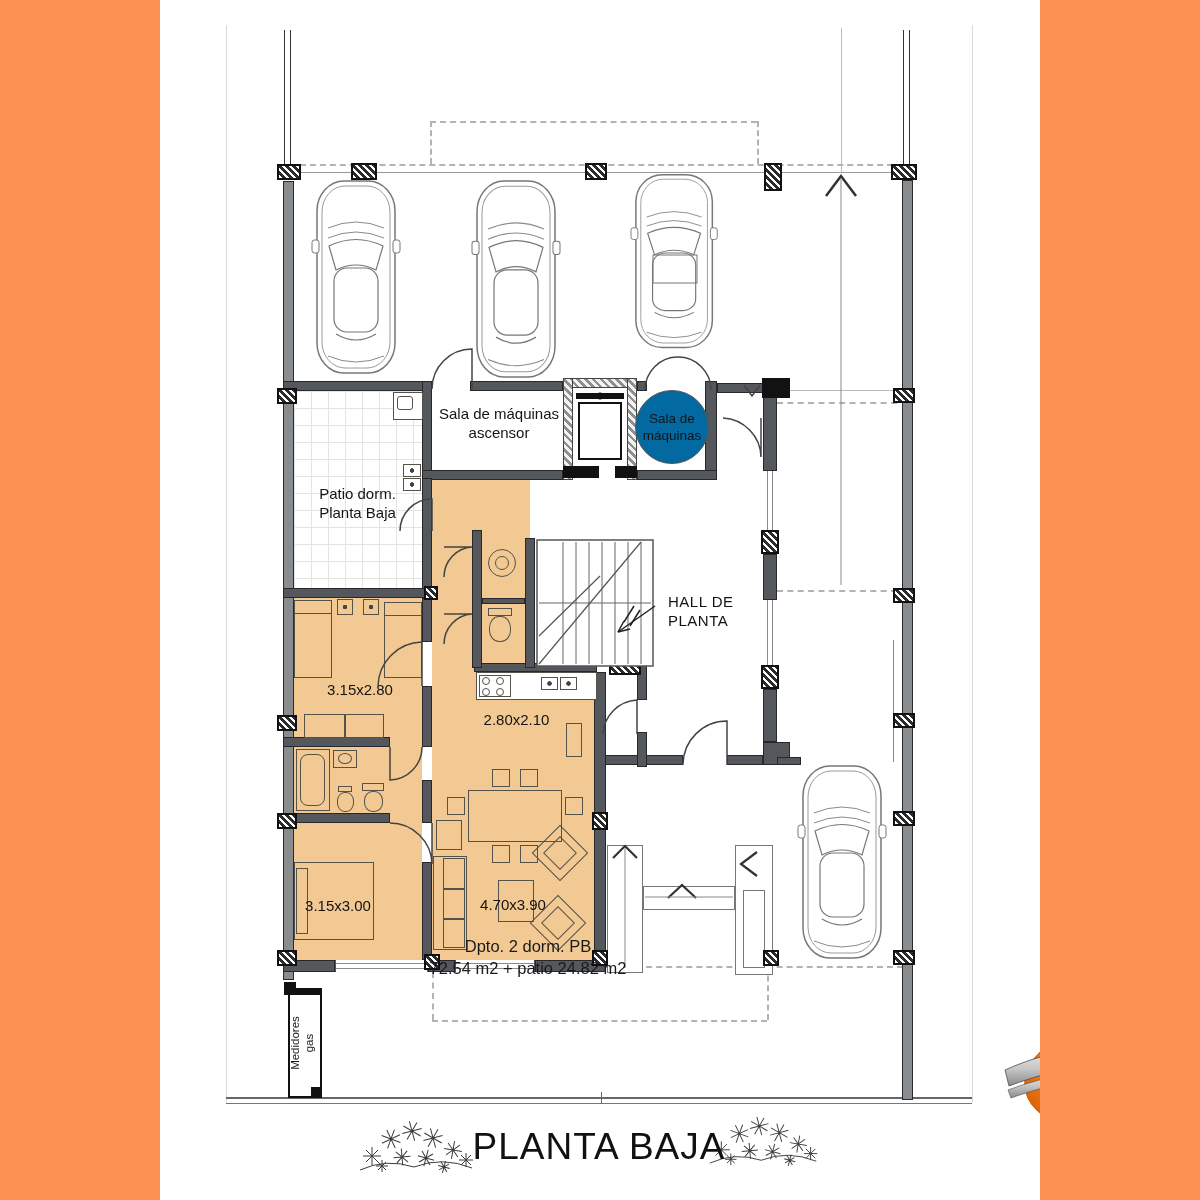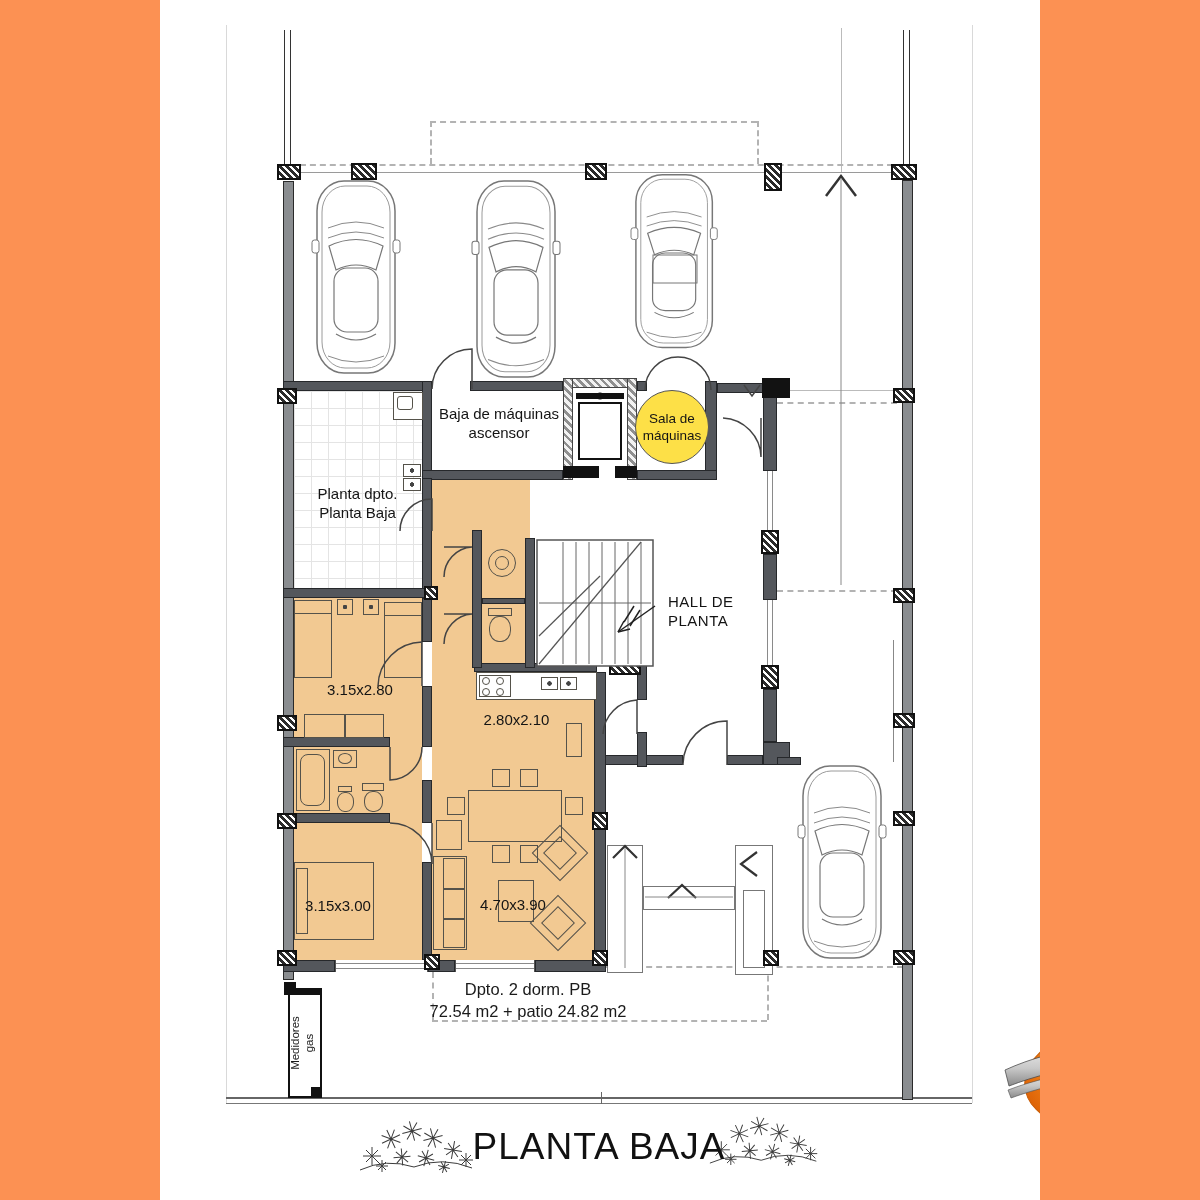--- a/index.html
+++ b/index.html
@@ -22,21 +22,21 @@
   .whiteroom{background:#fff;z-index:8}
   .window-h{z-index:17;background:linear-gradient(to bottom,#fff 0 3px,#8a8a8a 3px 4px,#fff 4px 8px,#8a8a8a 8px 9px,#fff 9px 12px);border-left:1px solid #555;border-right:1px solid #555}
   .window-v{z-index:17;background:linear-gradient(to right,#fff 0 4px,#8a8a8a 4px 5px,#fff 5px 9px,#8a8a8a 9px 10px,#fff 10px 14px)}
   .tiles{z-index:4;background:#fff;
     background-image:linear-gradient(#e4e4e4 1px,transparent 1px),linear-gradient(90deg,#e4e4e4 1px,transparent 1px);
     background-size:17px 17px;}
   .fn{border:1.5px solid #55524a;z-index:20;background:transparent}
   .fnw{border:1.5px solid #55524a;background:#fff;z-index:20}
   .lbl{z-index:30;font-size:15px;line-height:19px;text-align:center;color:#141414}
   .dim{z-index:30;font-size:15px;text-align:center;color:#141414;white-space:nowrap}
-  .circle-lbl{border:1.2px solid #555;border-radius:50%;background:#fde047;display:flex;
+  .circle-lbl{border:1.2px solid #555;border-radius:50%;background:#0369a1;display:flex;
               align-items:center;justify-content:center;z-index:22}
   svg.overlay{position:absolute;left:0;top:0;z-index:25;pointer-events:none}
   .dot-box{border:1.5px solid #55524a;z-index:20;
     background:radial-gradient(circle 2px at 50% 50%,#444 0 2px,transparent 2.5px)}
 </style>
 </head>
 <body>
 
 <div id="canvas">
 
@@ -369,47 +369,47 @@
 
     <g transform="translate(1003,1018)">
       <rect x="30" y="8" width="112" height="112" rx="36" transform="rotate(43 86 64)" fill="url(#orangeG)" stroke="#c85a00"></rect>
       <path d="M2 52 C 55 28 110 24 160 34 L 156 53 C 108 43 58 48 6 68 Z" fill="url(#silverH)" stroke="#4d4d4d" stroke-width="0.8"></path>
       <path d="M5 72 C 58 52 112 48 157 57 L 156 65 C 110 56 60 61 8 80 Z" fill="url(#silverH)" stroke="#4d4d4d" stroke-width="0.6"></path>
       <path d="M66 44 L 97 40 L 92 130 C 84 138 75 137 69 128 Z" fill="url(#silverV)" stroke="#4d4d4d" stroke-width="0.8"></path>
     </g>
   </svg>
 
   <div class="a lbl" style="left:434px;top:404px;width:130px">
-    <div>Baja de máquinas</div>
+    <div>Sala de máquinas</div>
     <div>ascensor</div>
   </div>
 
   <div class="a circle-lbl" style="left:635px;top:390px;width:74px;height:74px">
     <div class="lbl" style="position:static;font-size:13.5px;line-height:17px">
       <div>Sala de</div>
       <div>máquinas</div>
     </div>
   </div>
 
   <div class="a lbl" style="left:300px;top:484px;width:115px">
-    <div>Planta dpto.</div>
+    <div>Patio dorm.</div>
     <div>Planta Baja</div>
   </div>
 
   <div class="a lbl" style="left:668px;top:592px;width:100px;text-align:left;letter-spacing:.5px">
     <div>HALL DE</div>
     <div>PLANTA</div>
   </div>
 
   <div class="a dim" style="left:320px;top:681px;width:80px">3.15x2.80</div>
   <div class="a dim" style="left:474px;top:711px;width:85px">2.80x2.10</div>
   <div class="a dim" style="left:298px;top:897px;width:80px">3.15x3.00</div>
   <div class="a dim" style="left:472px;top:896px;width:82px">4.70x3.90</div>
 
-  <div class="a" style="left:418px;top:978px;width:220px;text-align:center;z-index:30">
+  <div class="a" style="left:418px;top:935px;width:220px;text-align:center;z-index:30">
     <div style="font-size:16.5px;line-height:22px">Dpto. 2 dorm. PB</div>
     <div style="font-size:16.5px;line-height:22px">72.54 m2 + patio 24.82 m2</div>
   </div>
 
   <div class="a" style="left:250px;top:1026px;width:110px;height:34px;transform:rotate(-90deg);z-index:30;text-align:center">
     <div style="font-size:11.5px;line-height:14px">Medidores</div>
     <div style="font-size:11.5px;line-height:14px">gas</div>
   </div>
 
   <div class="a" style="left:399px;top:1126px;width:400px;text-align:center;font-size:37px;letter-spacing:1px;color:#111;z-index:30">PLANTA BAJA</div>

